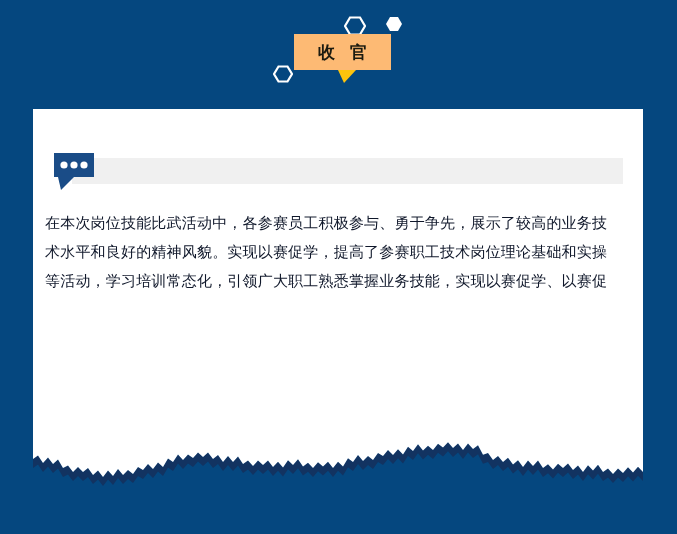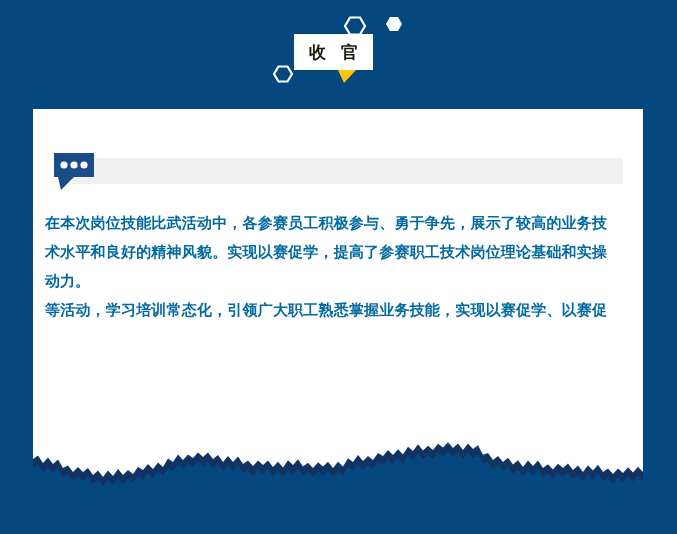--- a/index.html
+++ b/index.html
@@ -4,39 +4,39 @@
 <style>
   html,body{margin:0;padding:0;}
   body{
     width:677px;height:534px;position:relative;overflow:hidden;
     background:#05477f;
     font-family:"Liberation Sans","DejaVu Sans",sans-serif;
   }
   
   .hex{position:absolute;}
   
-  .banner{position:absolute;left:294px;top:34px;width:79px;height:36px;background:#ffffff;}
+  .banner{position:absolute;left:294px;top:34px;width:97px;height:36px;background:#fdba74;}
   .banner-tail{
     position:absolute;left:338px;top:70px;width:0;height:0;
     border-left:6px solid transparent;border-right:12px solid transparent;
     border-top:13px solid #fcc30d;
   }
   .banner-label{
     width:100%;height:100%;display:flex;align-items:center;justify-content:center;
     font-size:17px;font-weight:bold;color:#1b1b10;
     letter-spacing:15px;text-indent:15px;
   }
   
   .card{position:absolute;left:33px;top:109px;width:610px;height:321px;background:#ffffff;}
   .torn{position:absolute;left:33px;top:430px;width:610px;height:70px;display:block;}
   
   .hl-bar{position:absolute;left:39px;top:49px;width:551px;height:26px;background:#f0f0f0;}
   .comment-icon{position:absolute;left:21px;top:44px;width:44px;height:38px;}
   
-  .article{position:absolute;left:12px;top:99px;width:562px;color:#0369a1;font-size:15px;line-height:29px;font-weight:bold;}
+  .article{position:absolute;left:12px;top:99px;width:562px;color:#0f172a;font-size:15px;line-height:29px;}
   .line{text-align:justify;text-align-last:justify;text-justify:inter-character;white-space:nowrap;}
   .line.short{text-align:left;text-align-last:left;}
 </style>
 </head>
 <body>
 
 <svg class="hex" style="left:344px;top:16px;" width="22" height="20" viewBox="0 0 22 20">
   <polygon points="1,10 6,1.5 16,1.5 21,10 16,18.5 6,18.5" fill="none" stroke="#ffffff" stroke-width="2.2"></polygon>
 </svg>
 <svg class="hex" style="left:386px;top:17px;" width="16" height="14" viewBox="0 0 16 14">
@@ -56,21 +56,20 @@
   <svg class="comment-icon" viewBox="0 0 44 38">
     <rect x="0" y="0" width="40" height="24" fill="#1a4c87"></rect>
     <polygon points="4,24 20,24 7,37" fill="#1a4c87"></polygon>
     <circle cx="10" cy="12" r="3.6" fill="#ffffff"></circle>
     <circle cx="20" cy="12" r="3.6" fill="#ffffff"></circle>
     <circle cx="30" cy="12" r="3.6" fill="#ffffff"></circle>
   </svg>
   <div class="article">
     <div class="line">在本次岗位技能比武活动中，各参赛员工积极参与、勇于争先，展示了较高的业务技</div>
     <div class="line">术水平和良好的精神风貌。实现以赛促学，提高了参赛职工技术岗位理论基础和实操</div>
-    <div class="line short">动力。</div>
     <div class="line">等活动，学习培训常态化，引领广大职工熟悉掌握业务技能，实现以赛促学、以赛促</div>
   </div>
 </div>
 
 <svg class="torn" viewBox="0 0 610 70" preserveAspectRatio="none">
   <polygon id="torn-shadow" fill="#123361" points="0,29.0 5,25.5 10,33.0 15,27.5 20,34.0 25,29.5 30,38.0 35,35.5 40,42.0 45,37.0 50,42.0 55,38.0 60,45.0 65,40.5 70,47.0 75,40.5 80,46.0 85,39.0 90,45.0 95,40.0 100,44.0 105,37.0 110,40.0 115,34.0 120,39.0 125,32.5 130,37.0 135,28.5 140,32.0 145,24.5 150,30.0 155,24.5 160,28.0 165,22.5 170,27.0 175,22.5 180,29.0 185,25.0 190,32.0 195,26.0 200,32.0 205,26.5 210,34.0 215,30.5 220,36.0 225,30.5 230,35.0 235,30.5 240,37.0 245,31.8 250,37.5 255,30.3 260,35.0 265,29.3 270,36.5 275,32.8 280,38.0 285,32.3 290,36.5 295,31.8 300,38.0 305,31.8 310,36.5 315,28.3 320,32.0 325,25.0 330,31.0 335,26.0 340,30.0 345,23.0 350,26.0 355,20.0 360,25.0 365,19.3 370,24.5 375,16.8 380,21.0 385,14.3 390,20.5 395,15.8 400,20.0 405,13.8 410,17.5 415,12.3 420,18.0 425,13.5 430,20.0 435,13.5 440,19.0 445,15.3 450,24.7 455,23.0 460,30.0 465,26.0 470,32.0 475,27.8 480,34.5 485,30.3 490,37.0 495,30.5 500,36.0 505,30.5 510,38.0 515,34.3 520,39.5 525,33.8 530,38.0 535,33.5 540,40.0 545,35.5 550,42.0 555,35.3 560,40.5 565,34.8 570,42.0 575,38.5 580,44.0 585,38.5 590,43.0 595,37.3 600,42.5 605,36.8 610,42.0 610,51.0 605,45.8 600,51.5 595,46.3 590,52.0 585,47.5 580,53.0 575,47.5 570,51.0 565,43.8 560,49.5 555,44.3 550,51.0 545,44.5 540,49.0 535,42.5 530,47.0 525,42.8 520,48.5 515,43.3 510,47.0 505,39.5 500,45.0 495,39.5 490,46.0 485,39.3 480,43.5 475,36.8 470,41.0 465,35.0 460,39.0 455,32.0 450,33.7 445,24.3 440,28.0 435,22.5 430,29.0 425,22.5 420,27.0 415,21.3 410,26.5 405,22.8 400,29.0 395,24.8 390,29.5 385,23.3 380,30.0 375,25.8 370,33.5 365,28.3 360,34.0 355,29.0 350,35.0 345,32.0 340,39.0 335,35.0 330,40.0 325,34.0 320,41.0 315,37.3 310,45.5 305,40.8 300,47.0 295,40.8 290,45.5 285,41.3 280,47.0 275,41.8 270,45.5 265,38.3 260,44.0 255,39.3 250,46.5 245,40.8 240,46.0 235,39.5 230,44.0 225,39.5 220,45.0 215,39.5 210,43.0 205,35.5 200,41.0 195,35.0 190,41.0 185,34.0 180,38.0 175,31.5 170,36.0 165,31.5 160,37.0 155,33.5 150,39.0 145,33.5 140,41.0 135,37.5 130,46.0 125,41.5 120,48.0 115,43.0 110,49.0 105,46.0 100,53.0 95,49.0 90,54.0 85,48.0 80,55.0 75,49.5 70,56.0 65,49.5 60,54.0 55,47.0 50,51.0 45,46.0 40,51.0 35,44.5 30,47.0 25,38.5 20,43.0 15,36.5 10,42.0 5,34.5 0,38.0"></polygon>
   <polygon id="torn-white" fill="#ffffff" points="0,0 610,0 610,42.0 605,36.8 600,42.5 595,37.3 590,43.0 585,38.5 580,44.0 575,38.5 570,42.0 565,34.8 560,40.5 555,35.3 550,42.0 545,35.5 540,40.0 535,33.5 530,38.0 525,33.8 520,39.5 515,34.3 510,38.0 505,30.5 500,36.0 495,30.5 490,37.0 485,30.3 480,34.5 475,27.8 470,32.0 465,26.0 460,30.0 455,23.0 450,24.7 445,15.3 440,19.0 435,13.5 430,20.0 425,13.5 420,18.0 415,12.3 410,17.5 405,13.8 400,20.0 395,15.8 390,20.5 385,14.3 380,21.0 375,16.8 370,24.5 365,19.3 360,25.0 355,20.0 350,26.0 345,23.0 340,30.0 335,26.0 330,31.0 325,25.0 320,32.0 315,28.3 310,36.5 305,31.8 300,38.0 295,31.8 290,36.5 285,32.3 280,38.0 275,32.8 270,36.5 265,29.3 260,35.0 255,30.3 250,37.5 245,31.8 240,37.0 235,30.5 230,35.0 225,30.5 220,36.0 215,30.5 210,34.0 205,26.5 200,32.0 195,26.0 190,32.0 185,25.0 180,29.0 175,22.5 170,27.0 165,22.5 160,28.0 155,24.5 150,30.0 145,24.5 140,32.0 135,28.5 130,37.0 125,32.5 120,39.0 115,34.0 110,40.0 105,37.0 100,44.0 95,40.0 90,45.0 85,39.0 80,46.0 75,40.5 70,47.0 65,40.5 60,45.0 55,38.0 50,42.0 45,37.0 40,42.0 35,35.5 30,38.0 25,29.5 20,34.0 15,27.5 10,33.0 5,25.5 0,29.0"></polygon>
 </svg>
 
 </body></html>

